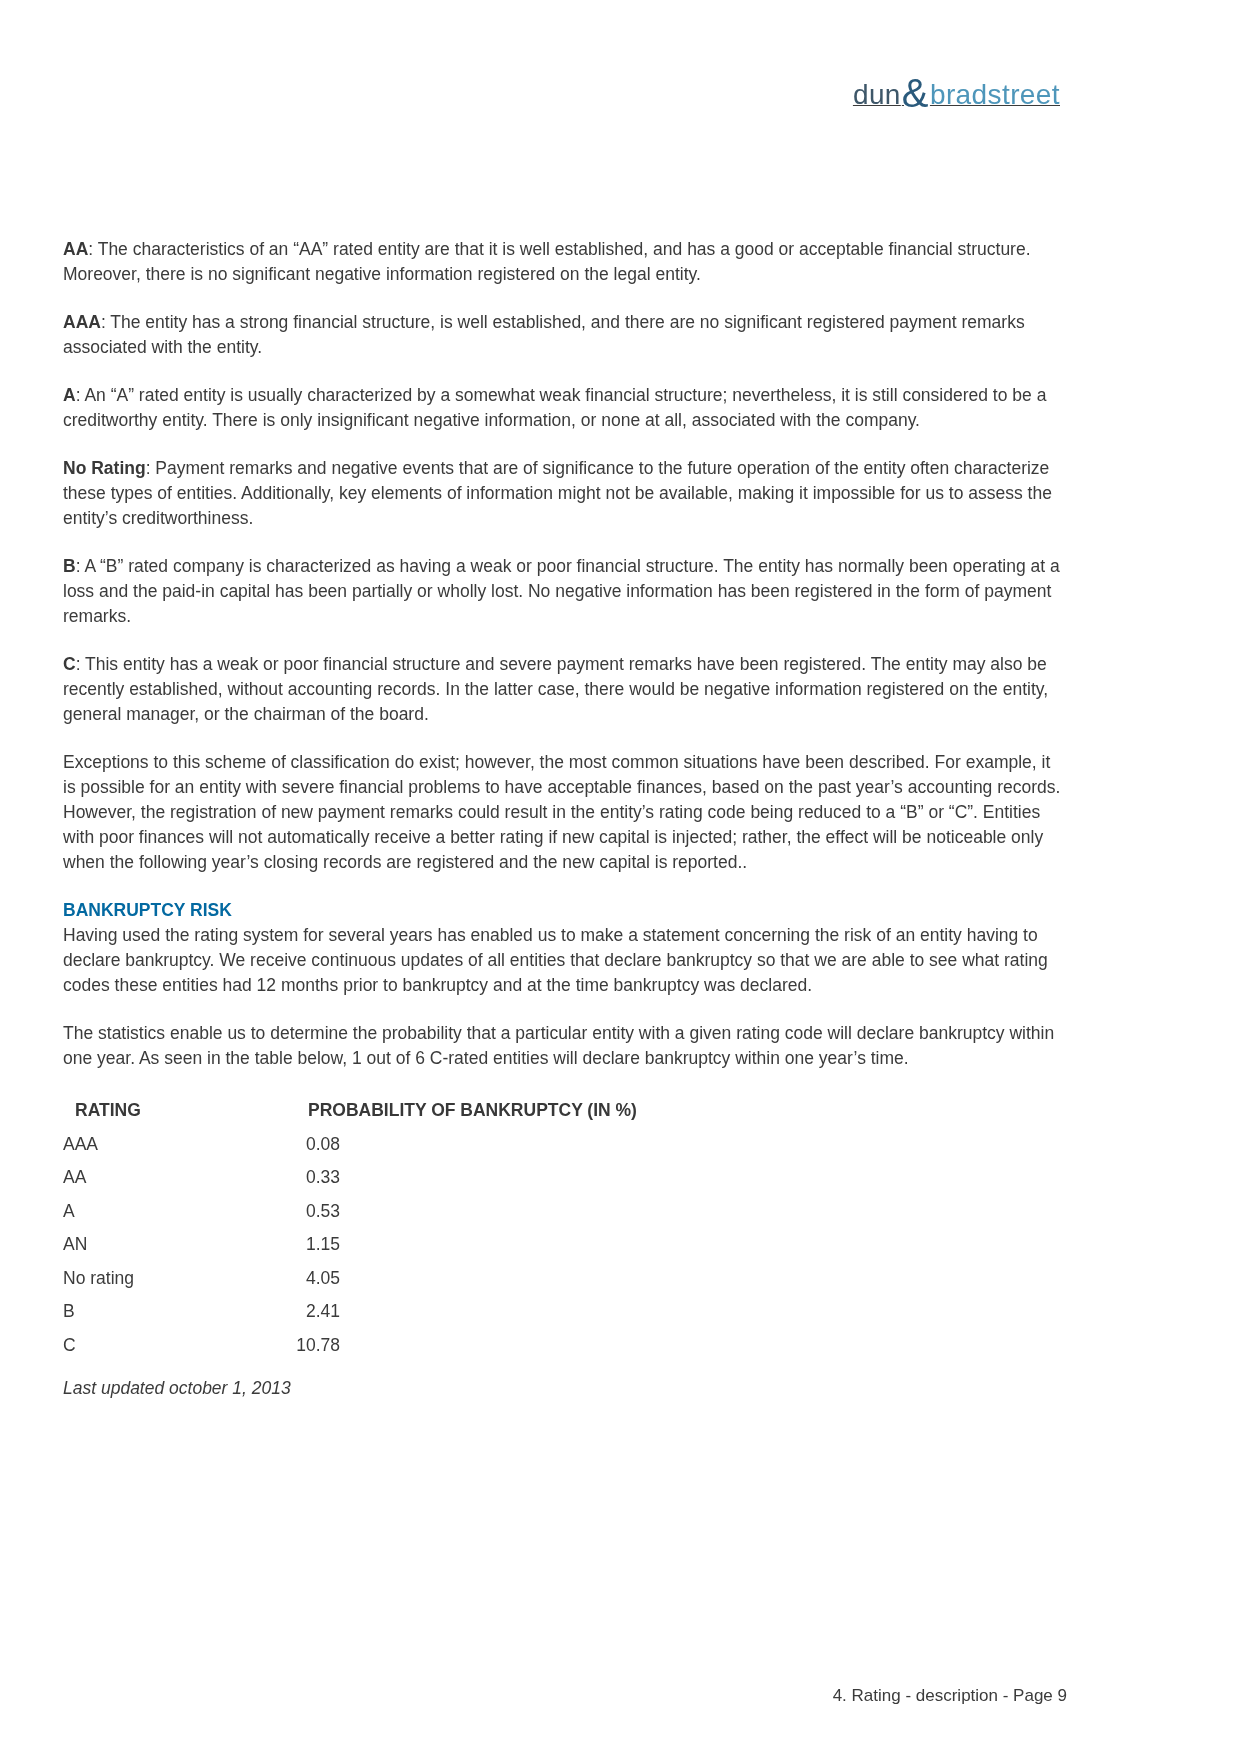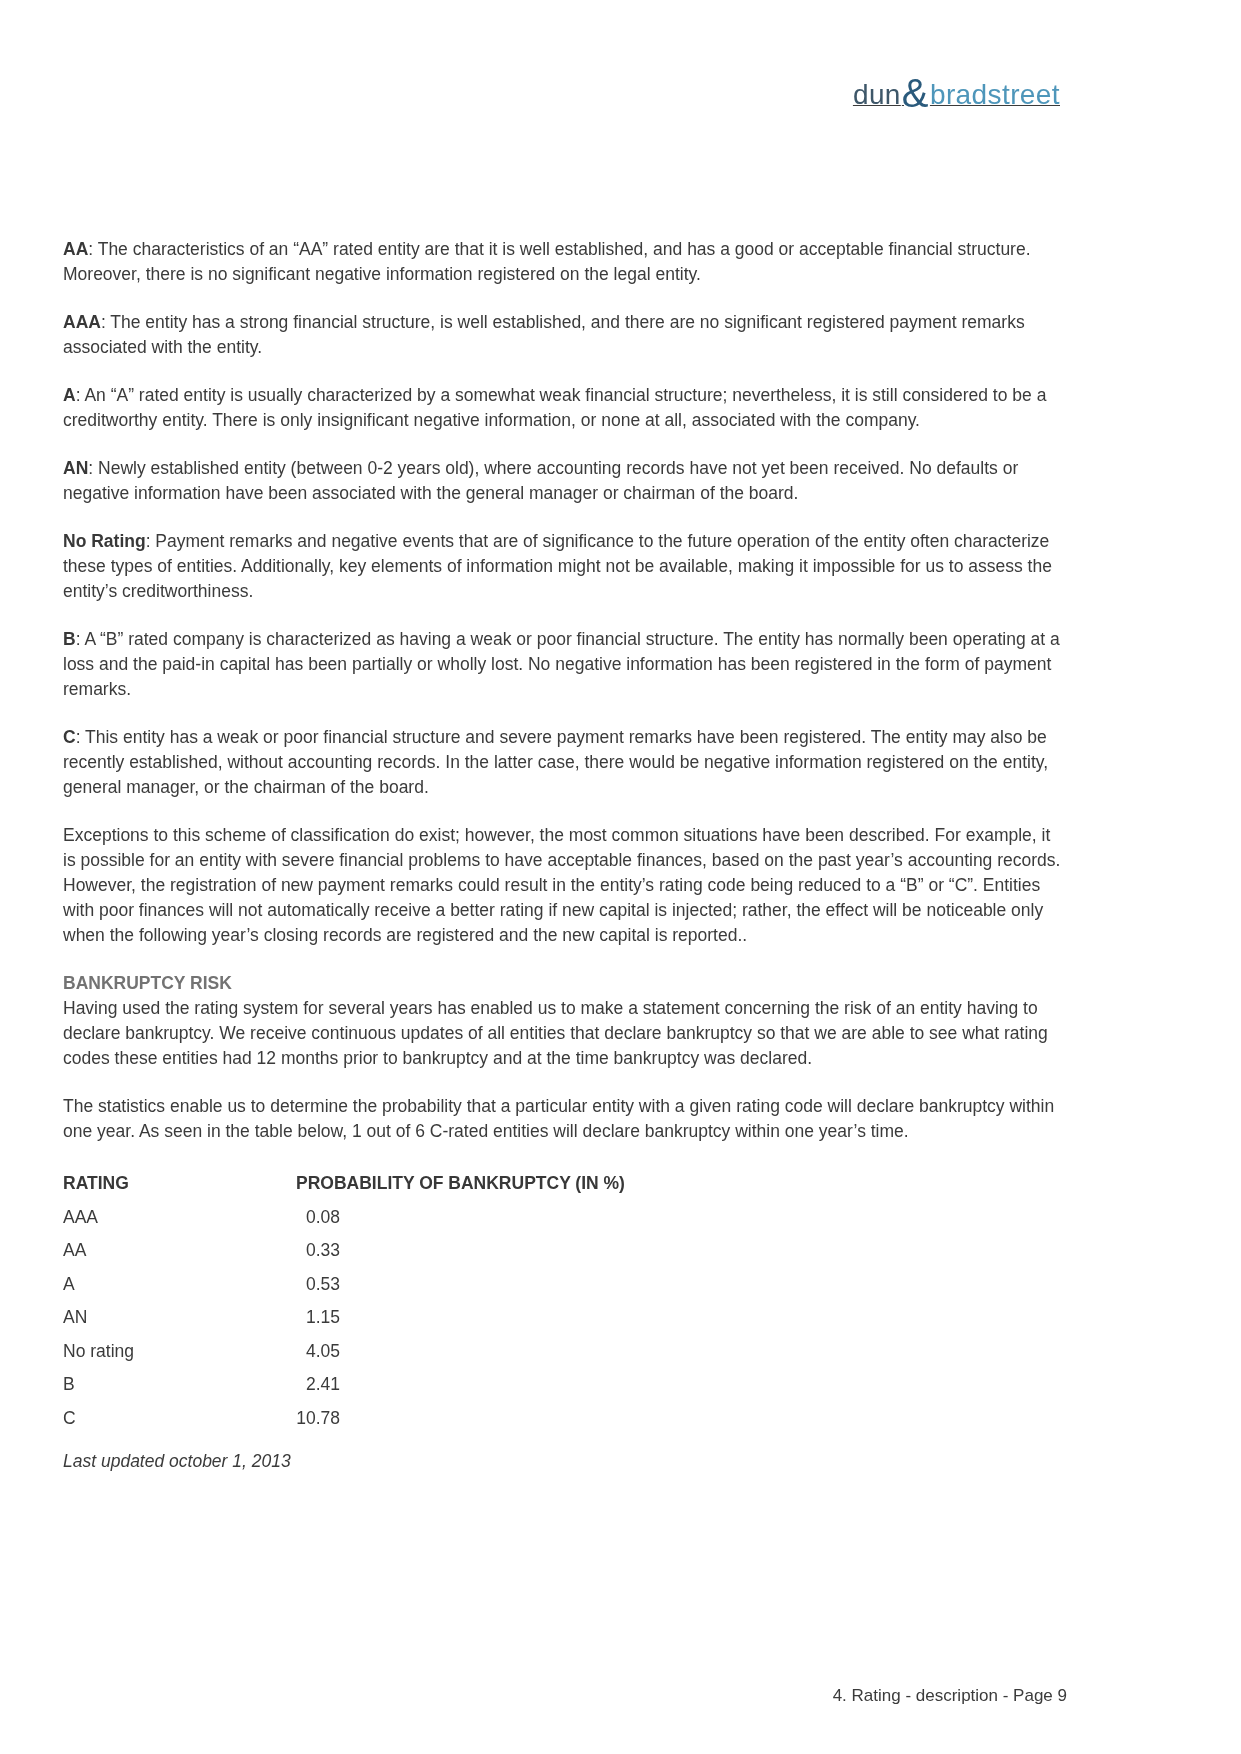--- a/index.html
+++ b/index.html
@@ -38,27 +38,27 @@
     line-height: 25px;
   }
   .para { margin: 0 0 23px 0; }
   .para b { color: #383838; }
 
   .section-heading {
     margin: 12px 0 0 0;
     font-weight: bold;
     font-size: 17.5px;
     line-height: 25px;
-    color: #737373;
+    color: #0369a1;
   }
 
   
   .rtable { margin-top: 0; }
   .t-row { position: relative; height: 33.5px; line-height: 33.5px; }
-  .t-row.head { font-weight: bold; color: #383838; }
+  .t-row.head { font-weight: bold; color: #383838; margin-left: 12px; }
   .cell-rating { display: inline-block; }
   .head-prob  { position: absolute; left: 233px; top: 0; }
   .cell-prob  { position: absolute; left: 200px; top: 0; width: 77px; text-align: right; }
 
   .last-updated {
     margin-top: 14px;
     font-style: italic;
     font-size: 17.5px;
     line-height: 25px;
   }
@@ -81,21 +81,20 @@
   </div>
 
   <div class="content">
 
     <div class="para"><b>AA</b><span>: The characteristics of an “AA” rated entity are that it is well established, and has a good or acceptable financial structure. Moreover, there is no significant negative information registered on the legal entity.</span></div>
 
     <div class="para"><b>AAA</b><span>: The entity has a strong  financial structure, is well established, and there are no significant registered payment remarks associated with the entity.</span></div>
 
     <div class="para"><b>A</b><span>: An “A” rated entity is usually characterized by a somewhat weak financial structure; nevertheless, it is still considered to be a creditworthy entity. There is only insignificant negative information, or none at all, associated with the company.</span></div>
 
-    <div class="para"><b>AN</b><span>: Newly established entity (between 0-2 years old), where accounting records have not yet been received. No defaults or negative information have been associated with the general manager or chairman of the board.</span></div>
 
     <div class="para"><b>No Rating</b><span>: Payment remarks  and negative events  that are of significance  to the future operation of the entity often characterize these types of entities. Additionally, key elements of information might not be available, making it impossible for us to assess the entity’s creditworthiness.</span></div>
 
     <div class="para"><b>B</b><span>: A “B” rated company is characterized as having a weak or poor financial structure. The entity has normally been operating at a loss and the paid-in capital has been partially or wholly lost. No negative information has been registered in the form of payment remarks.</span></div>
 
     <div class="para"><b>C</b><span>: This entity has a weak or poor financial structure and severe payment remarks  have been registered. The entity may also be recently established, without accounting records. In the latter case, there would be negative information registered on the entity, general  manager, or the chairman of the board.</span></div>
 
     <div class="para"><span>Exceptions to this scheme of classification do exist; however, the most common situations have been described. For example, it is possible for an entity with severe financial problems to have acceptable finances, based on the past year’s accounting records. However, the registration of new payment remarks could result in the entity’s rating code being reduced to a “B” or “C”. Entities with poor finances will not automatically receive a better rating if new capital is injected; rather, the effect will be noticeable only when the following year’s closing records are registered and the new capital is reported..</span></div>
 
     <div class="section-heading">BANKRUPTCY RISK</div>

